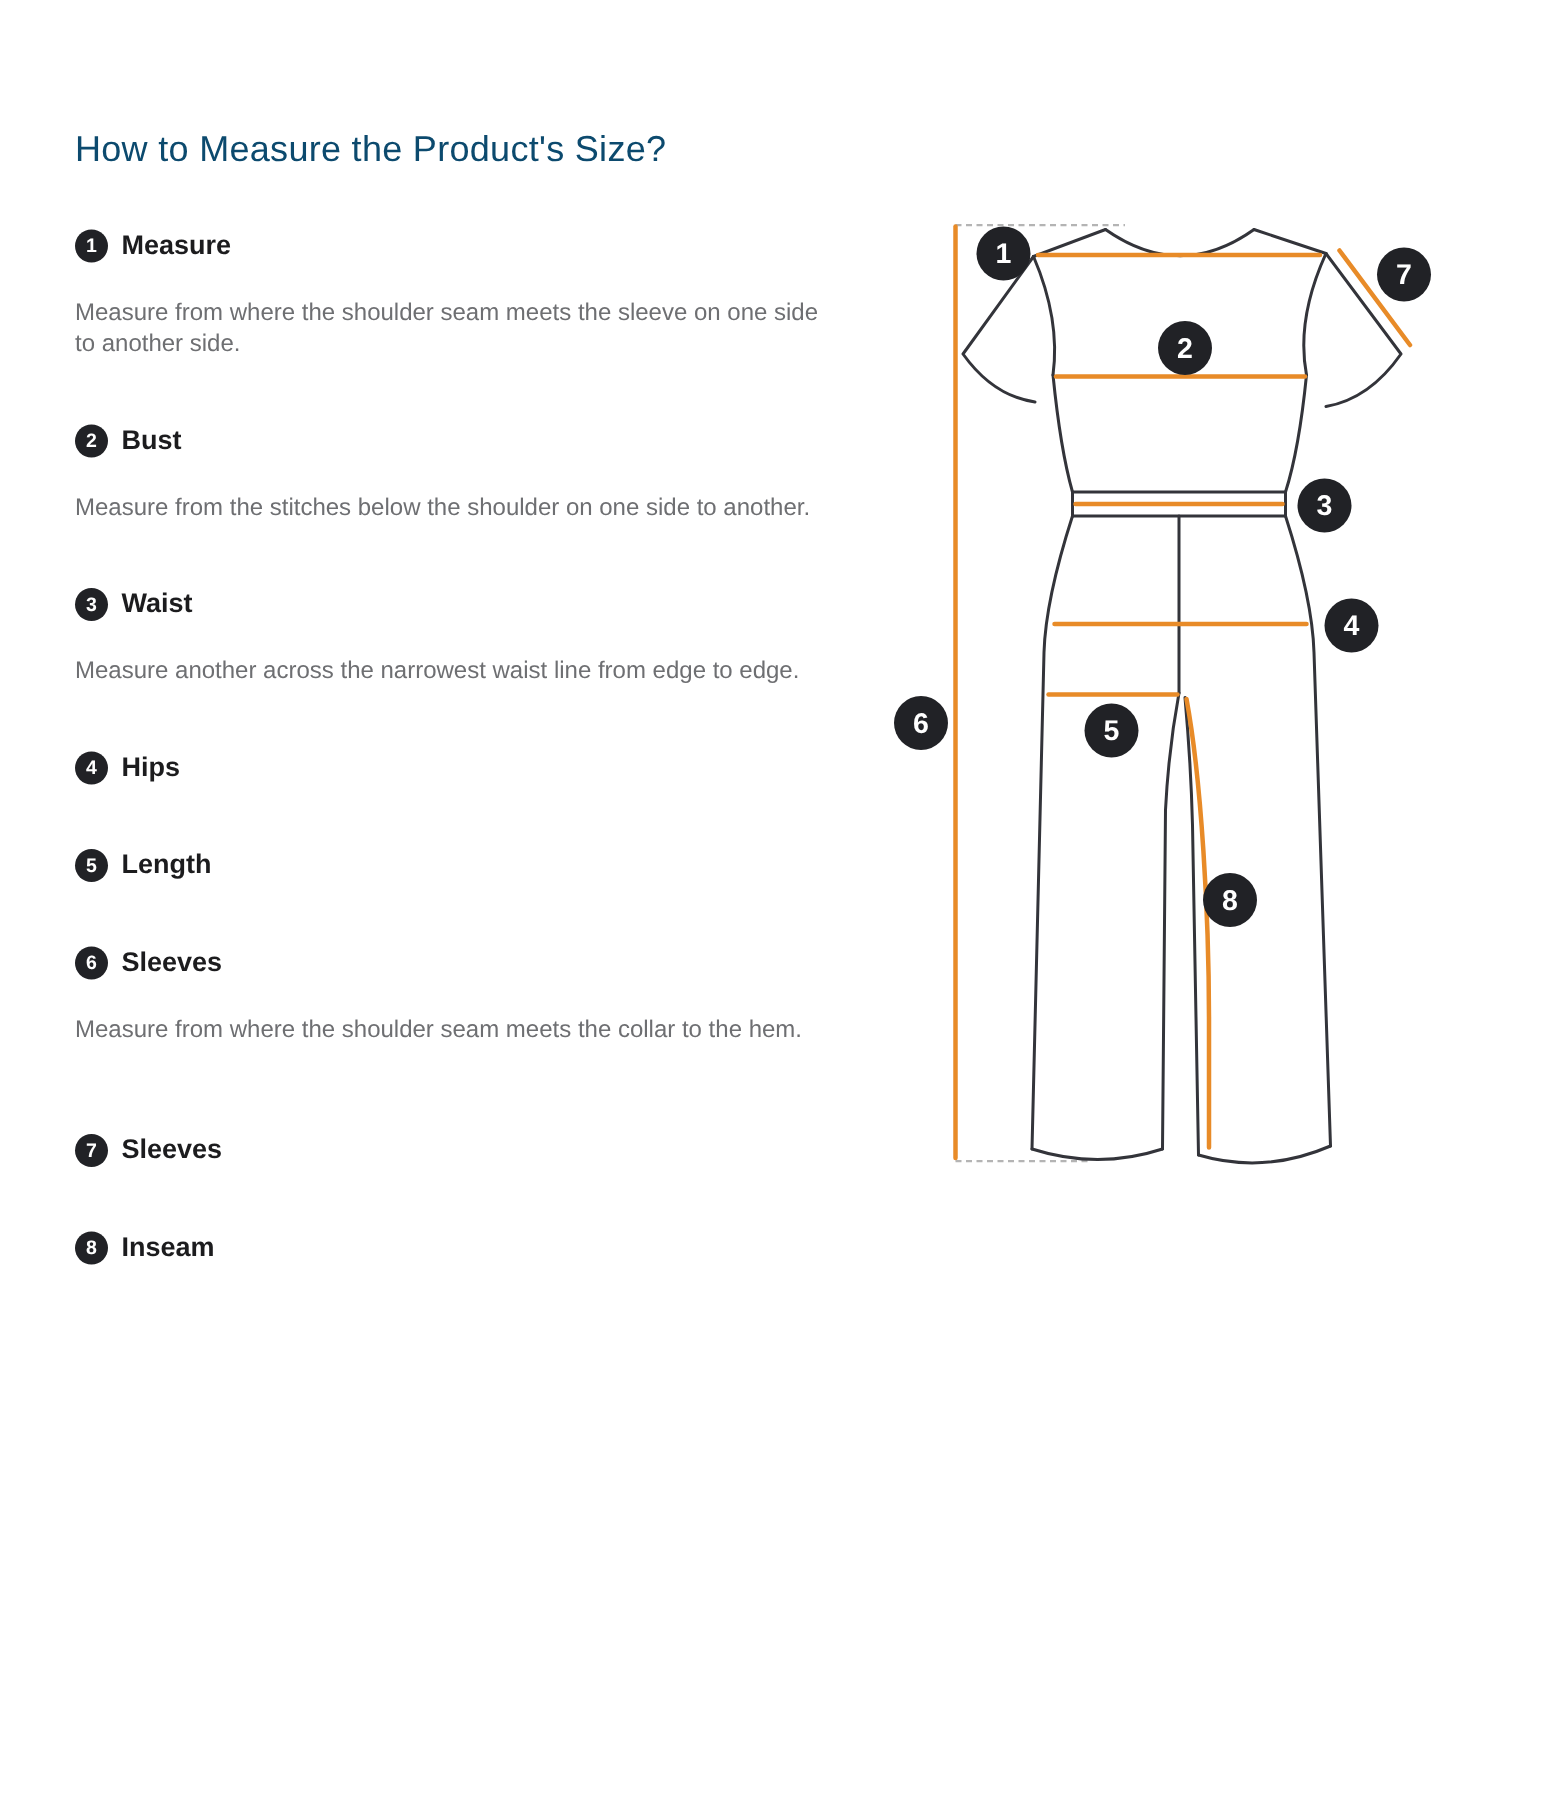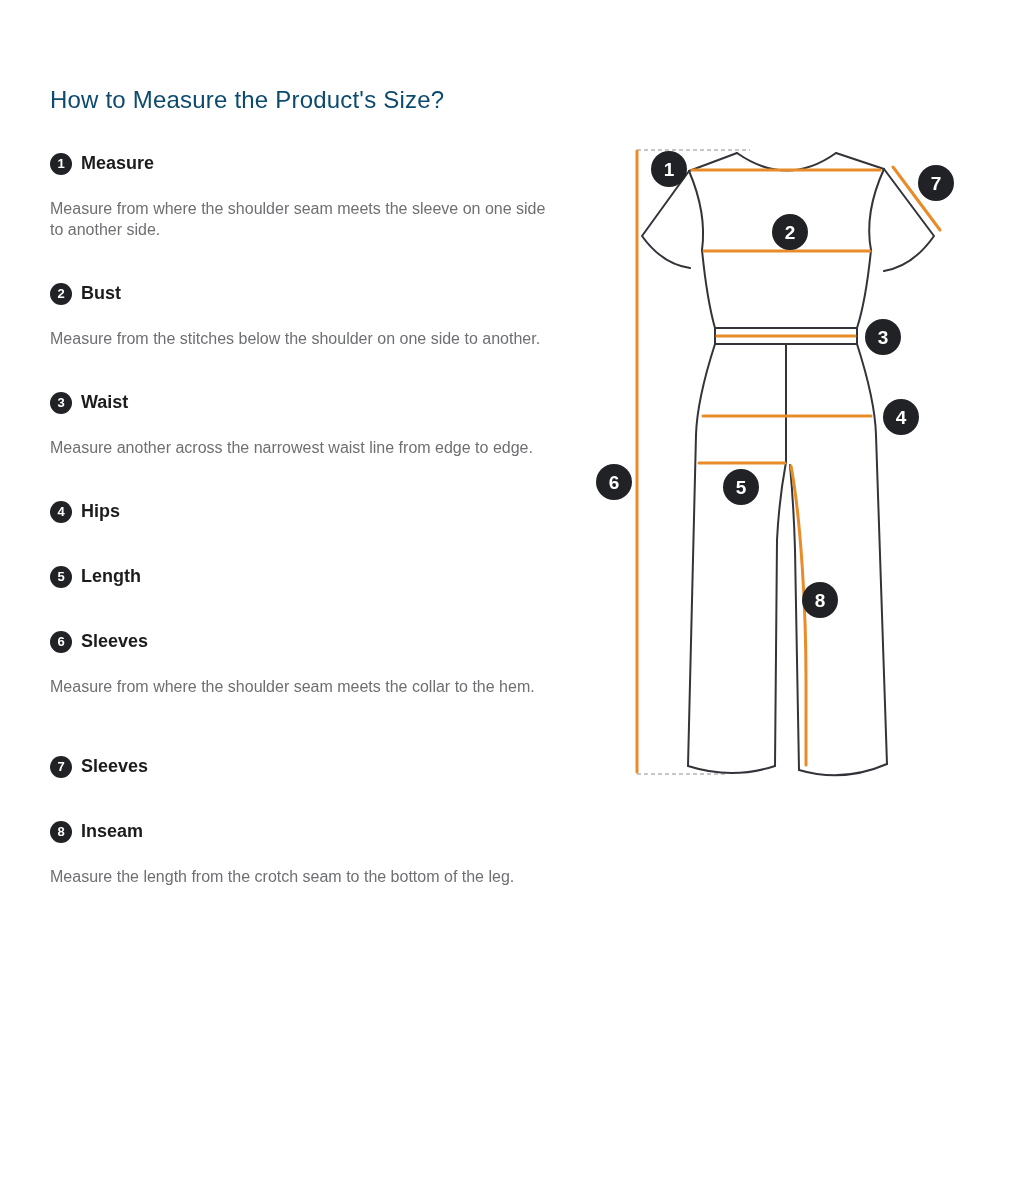--- a/index.html
+++ b/index.html
@@ -96,21 +96,20 @@
       <span class="badge-sm">7</span>
       <span class="sec-label">Sleeves</span>
     </h3>
   </section>
 
   <section class="section">
     <h3 class="sec-head">
       <span class="badge-sm">8</span>
       <span class="sec-label">Inseam</span>
     </h3>
-    <p class="sec-desc">Measure the length from the crotch seam to the bottom of the leg.</p>
   </section>
 </div>
 </div>
 
 <svg class="diagram" viewBox="0 0 1033 1200" xmlns="http://www.w3.org/2000/svg">
 
   <g>
     <path class="dashed" d="M637,150 L750,150"></path>
     <path class="dashed" d="M637,774 L727,774"></path>
   </g>

